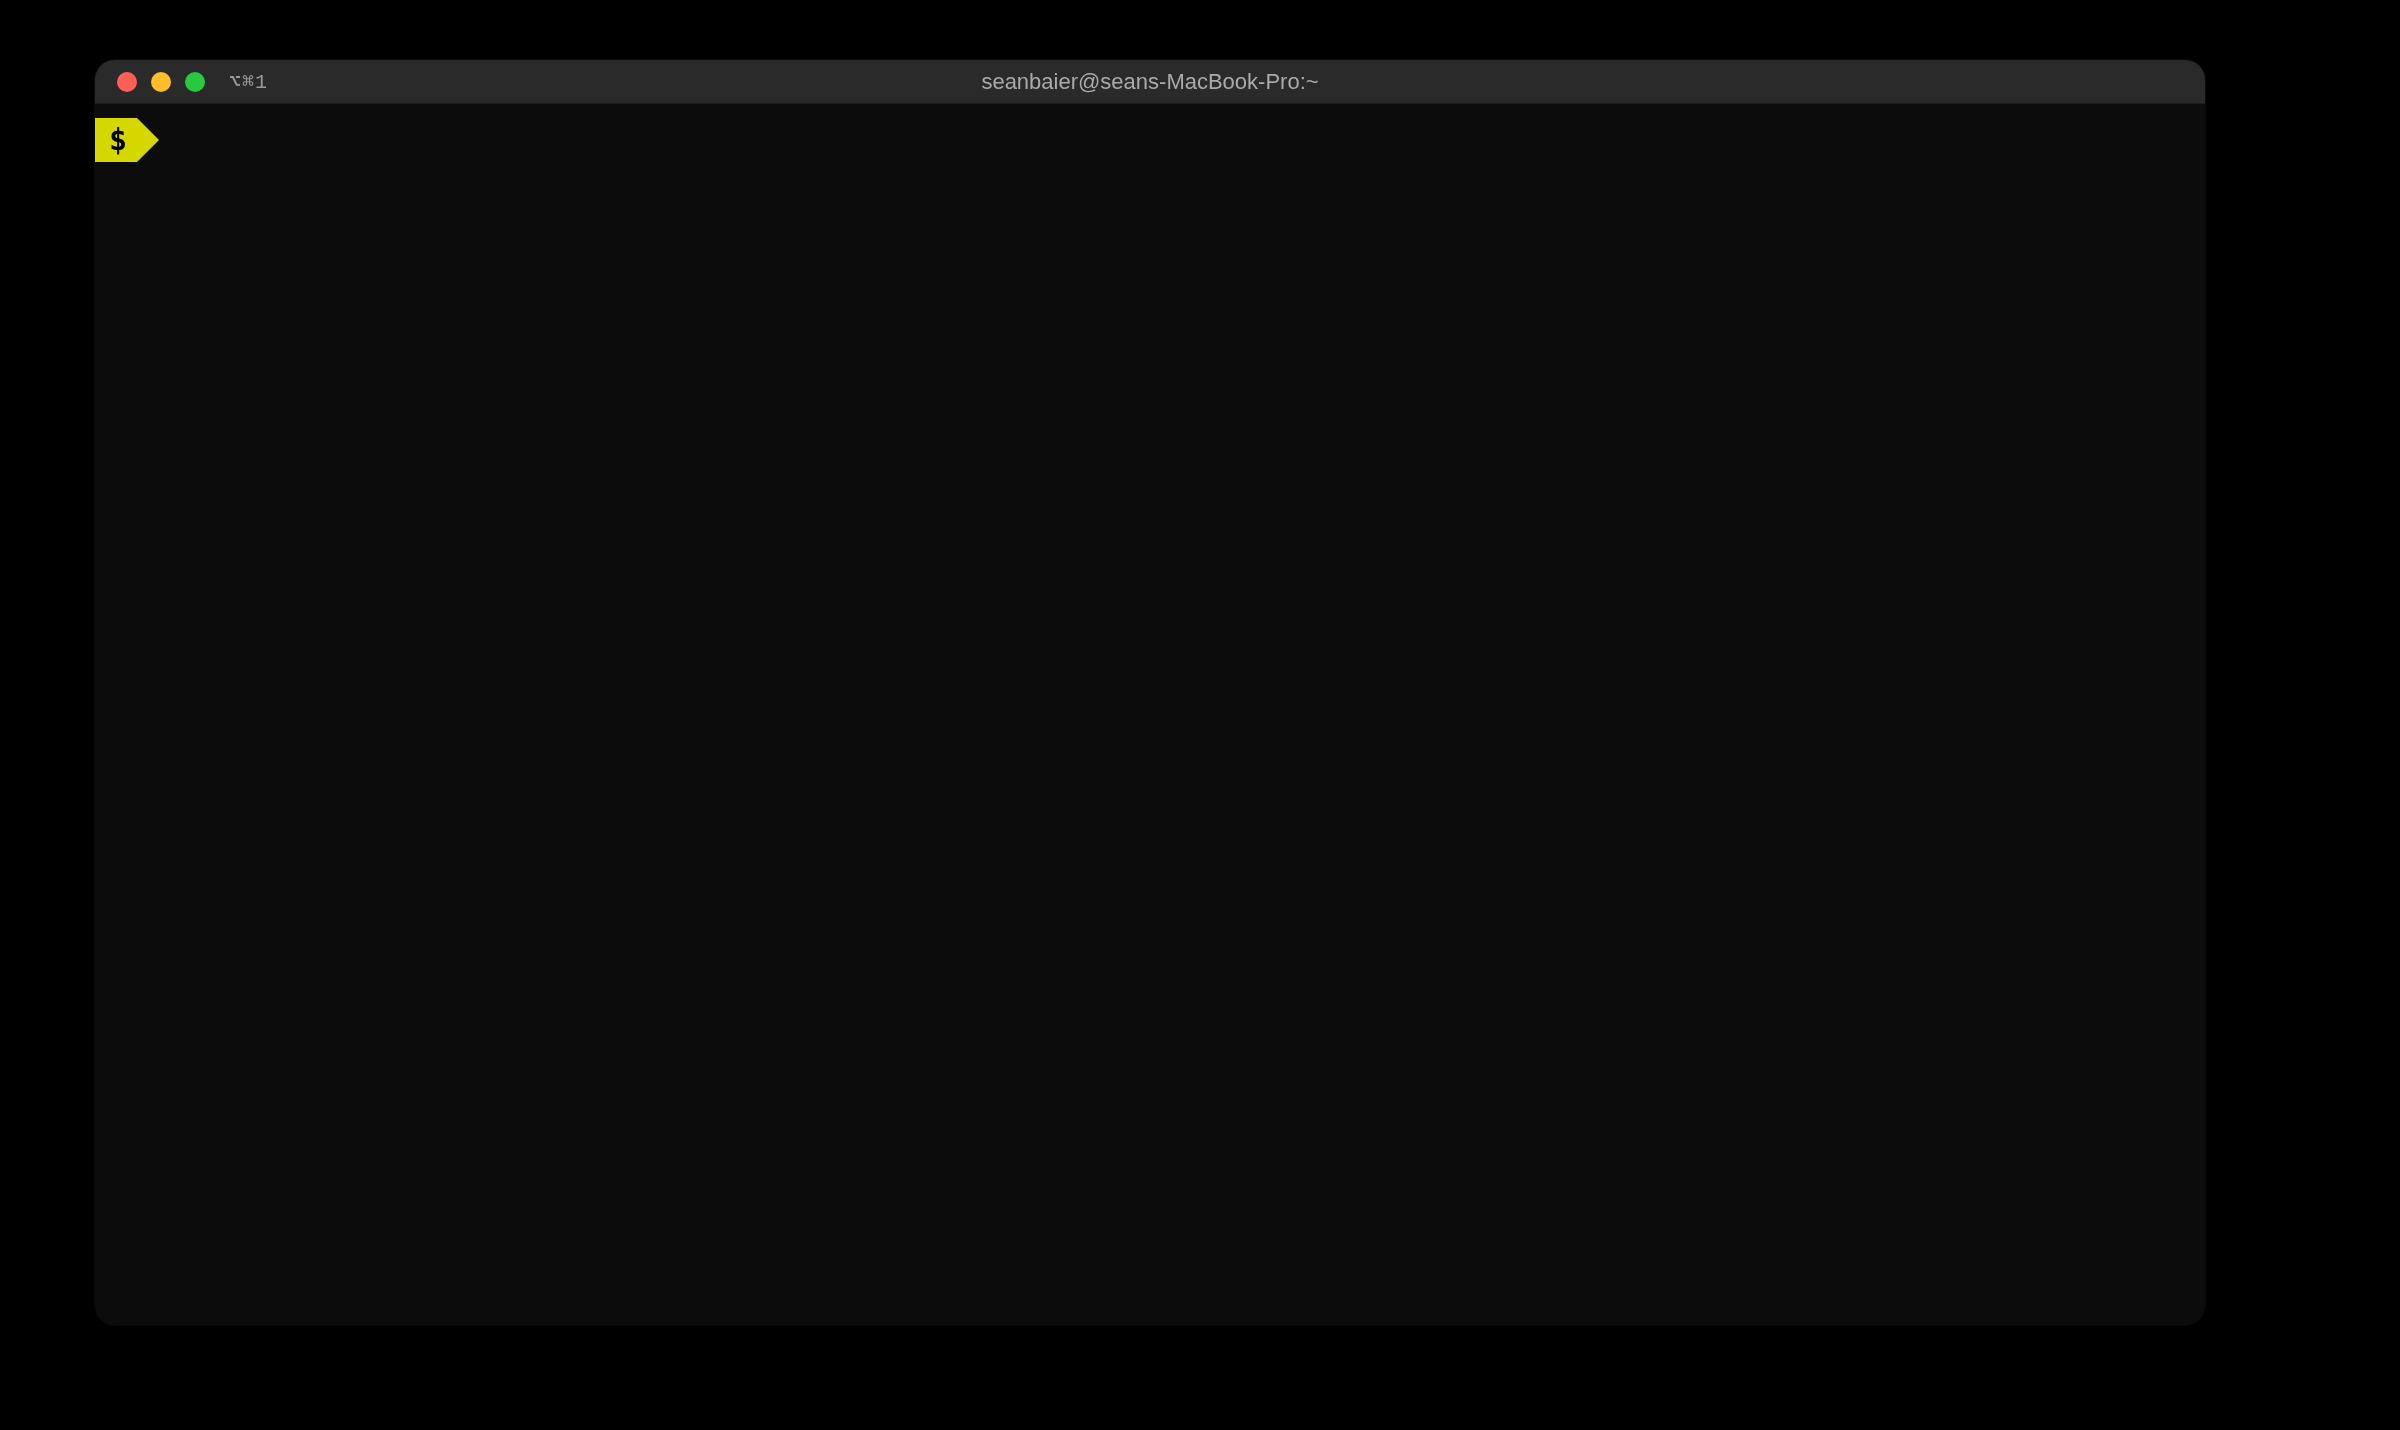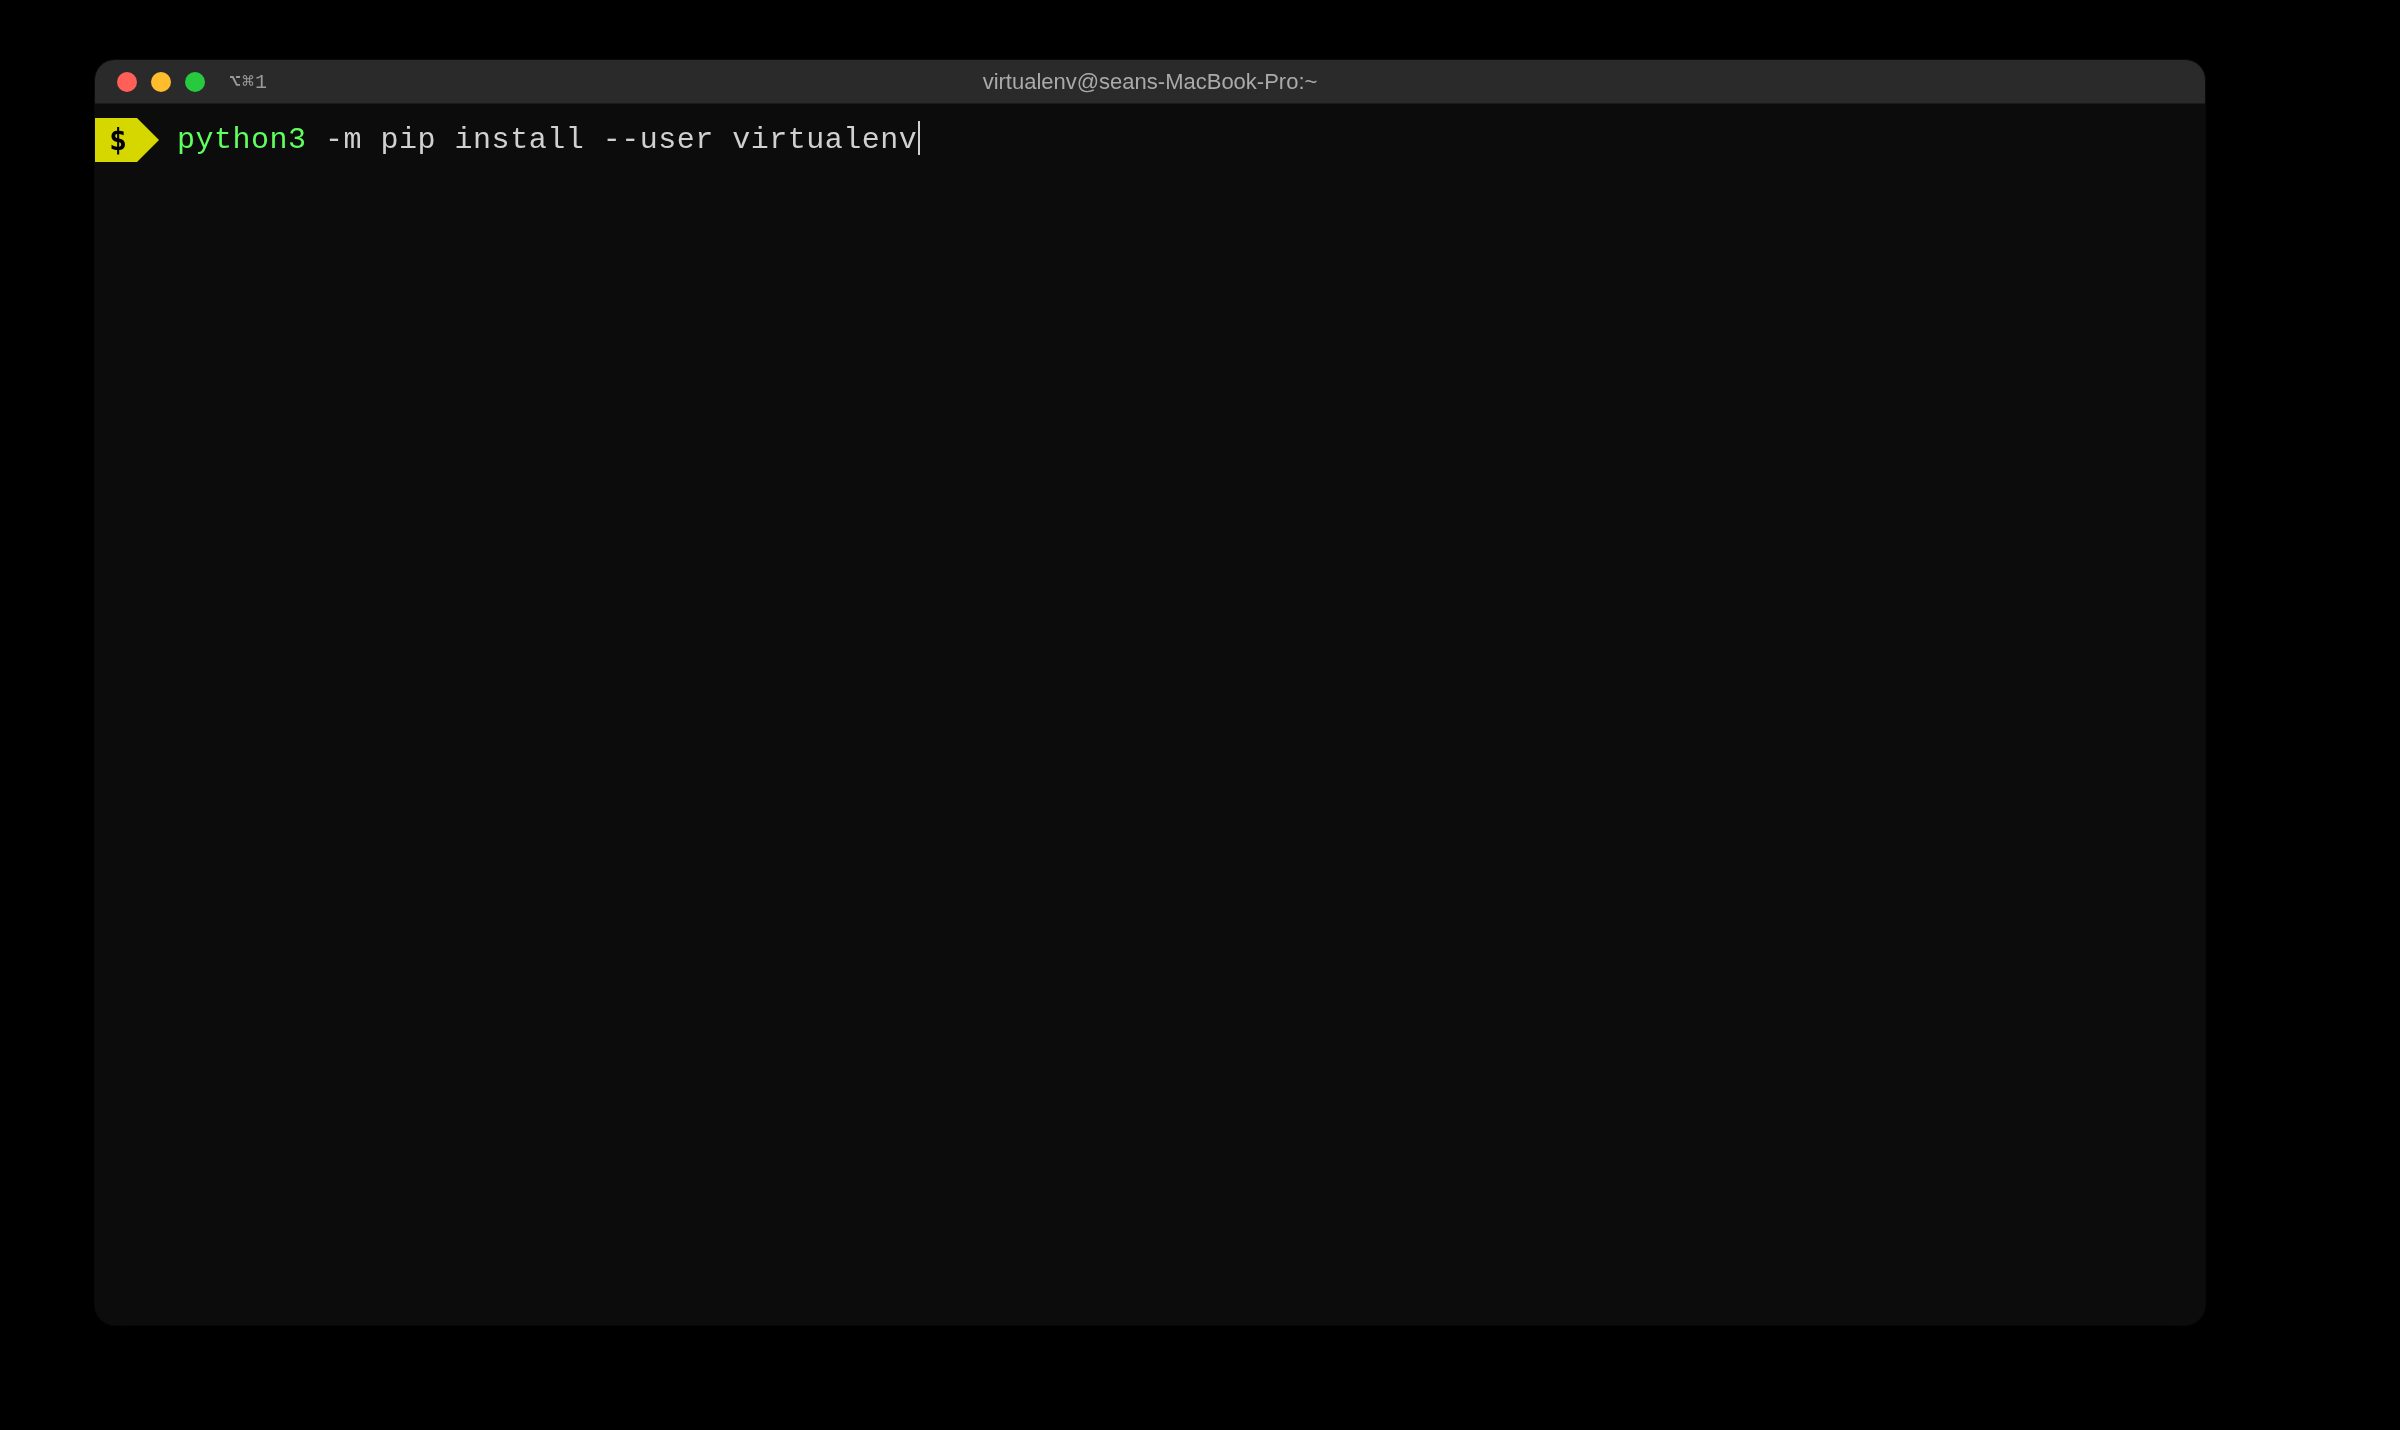--- a/index.html
+++ b/index.html
@@ -132,24 +132,23 @@
 
 <div class="desktop">
   <div class="terminal-window">
     <div class="titlebar">
       <div class="traffic-lights">
         <div class="traffic-light red"></div>
         <div class="traffic-light yellow"></div>
         <div class="traffic-light green"></div>
       </div>
       <div class="tab-indicator">⌥⌘1</div>
-      <div class="window-title">virtualenv@seans-MacBook-Pro:~</div>
+      <div class="window-title">seanbaier@seans-MacBook-Pro:~</div>
     </div>
     <div class="terminal-body">
       <div class="prompt-line">
         <div class="prompt-tag">
           <span>$</span>
         </div>
-        <div class="command-text"><span class="cmd-green">python3</span><span class="cmd-plain"> -m pip install --user virtualenv</span><span class="cursor"></span></div>
       </div>
     </div>
   </div>
 </div>
 
 </body></html>

